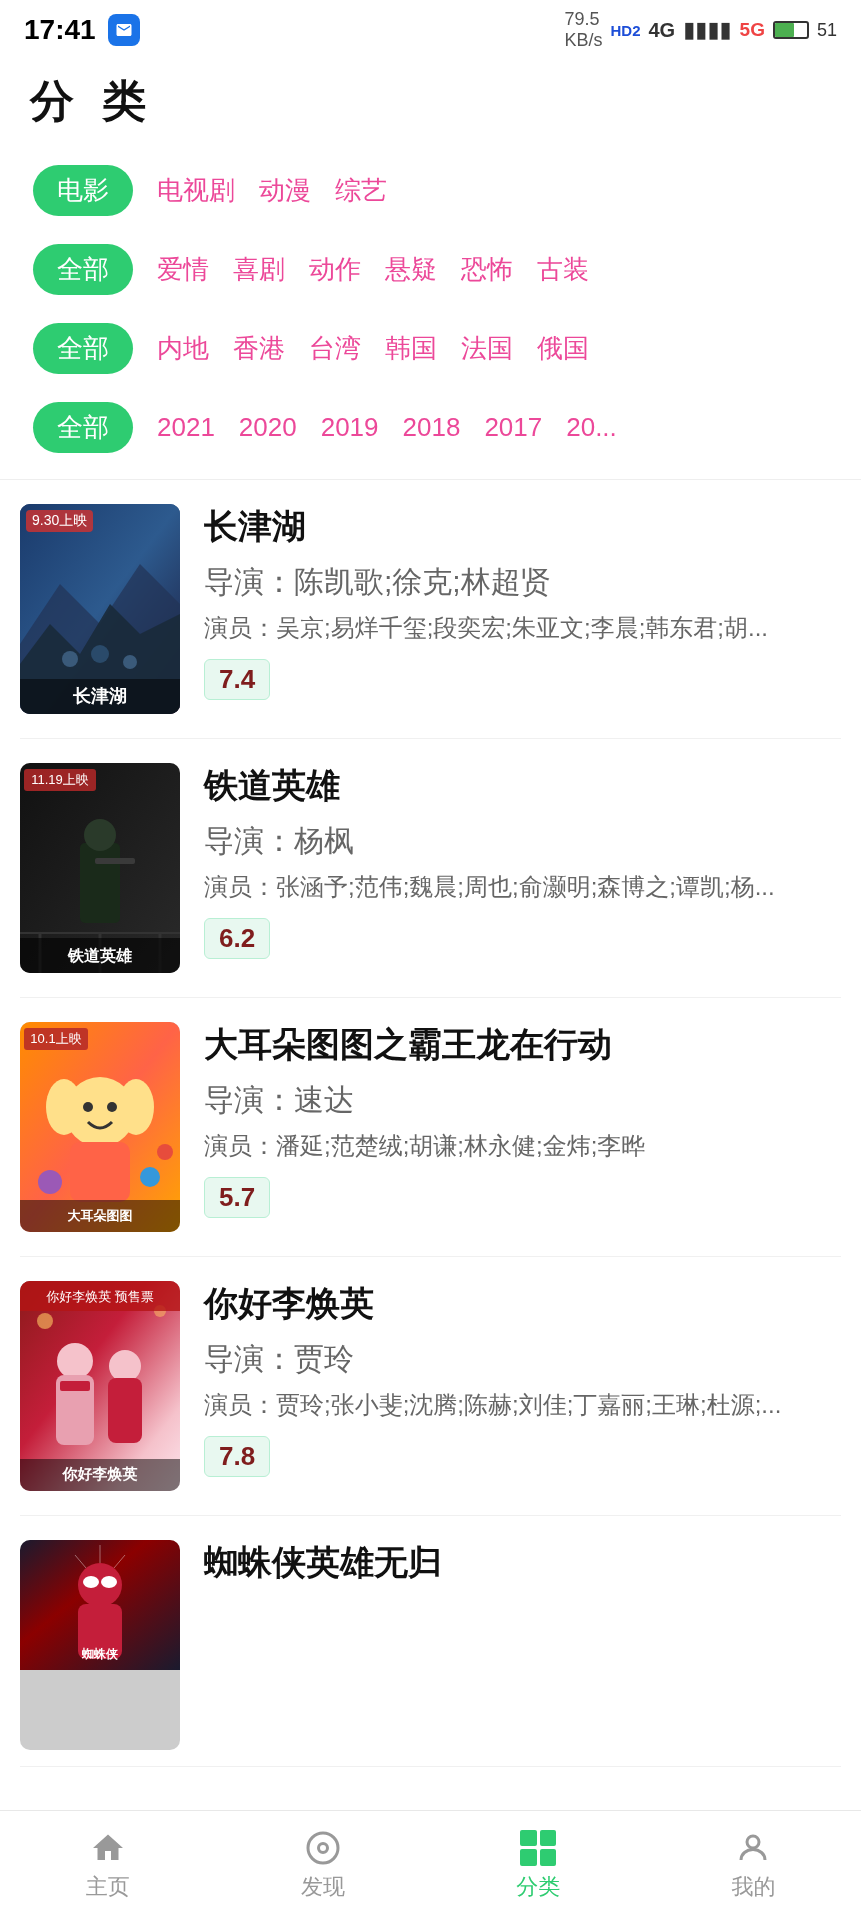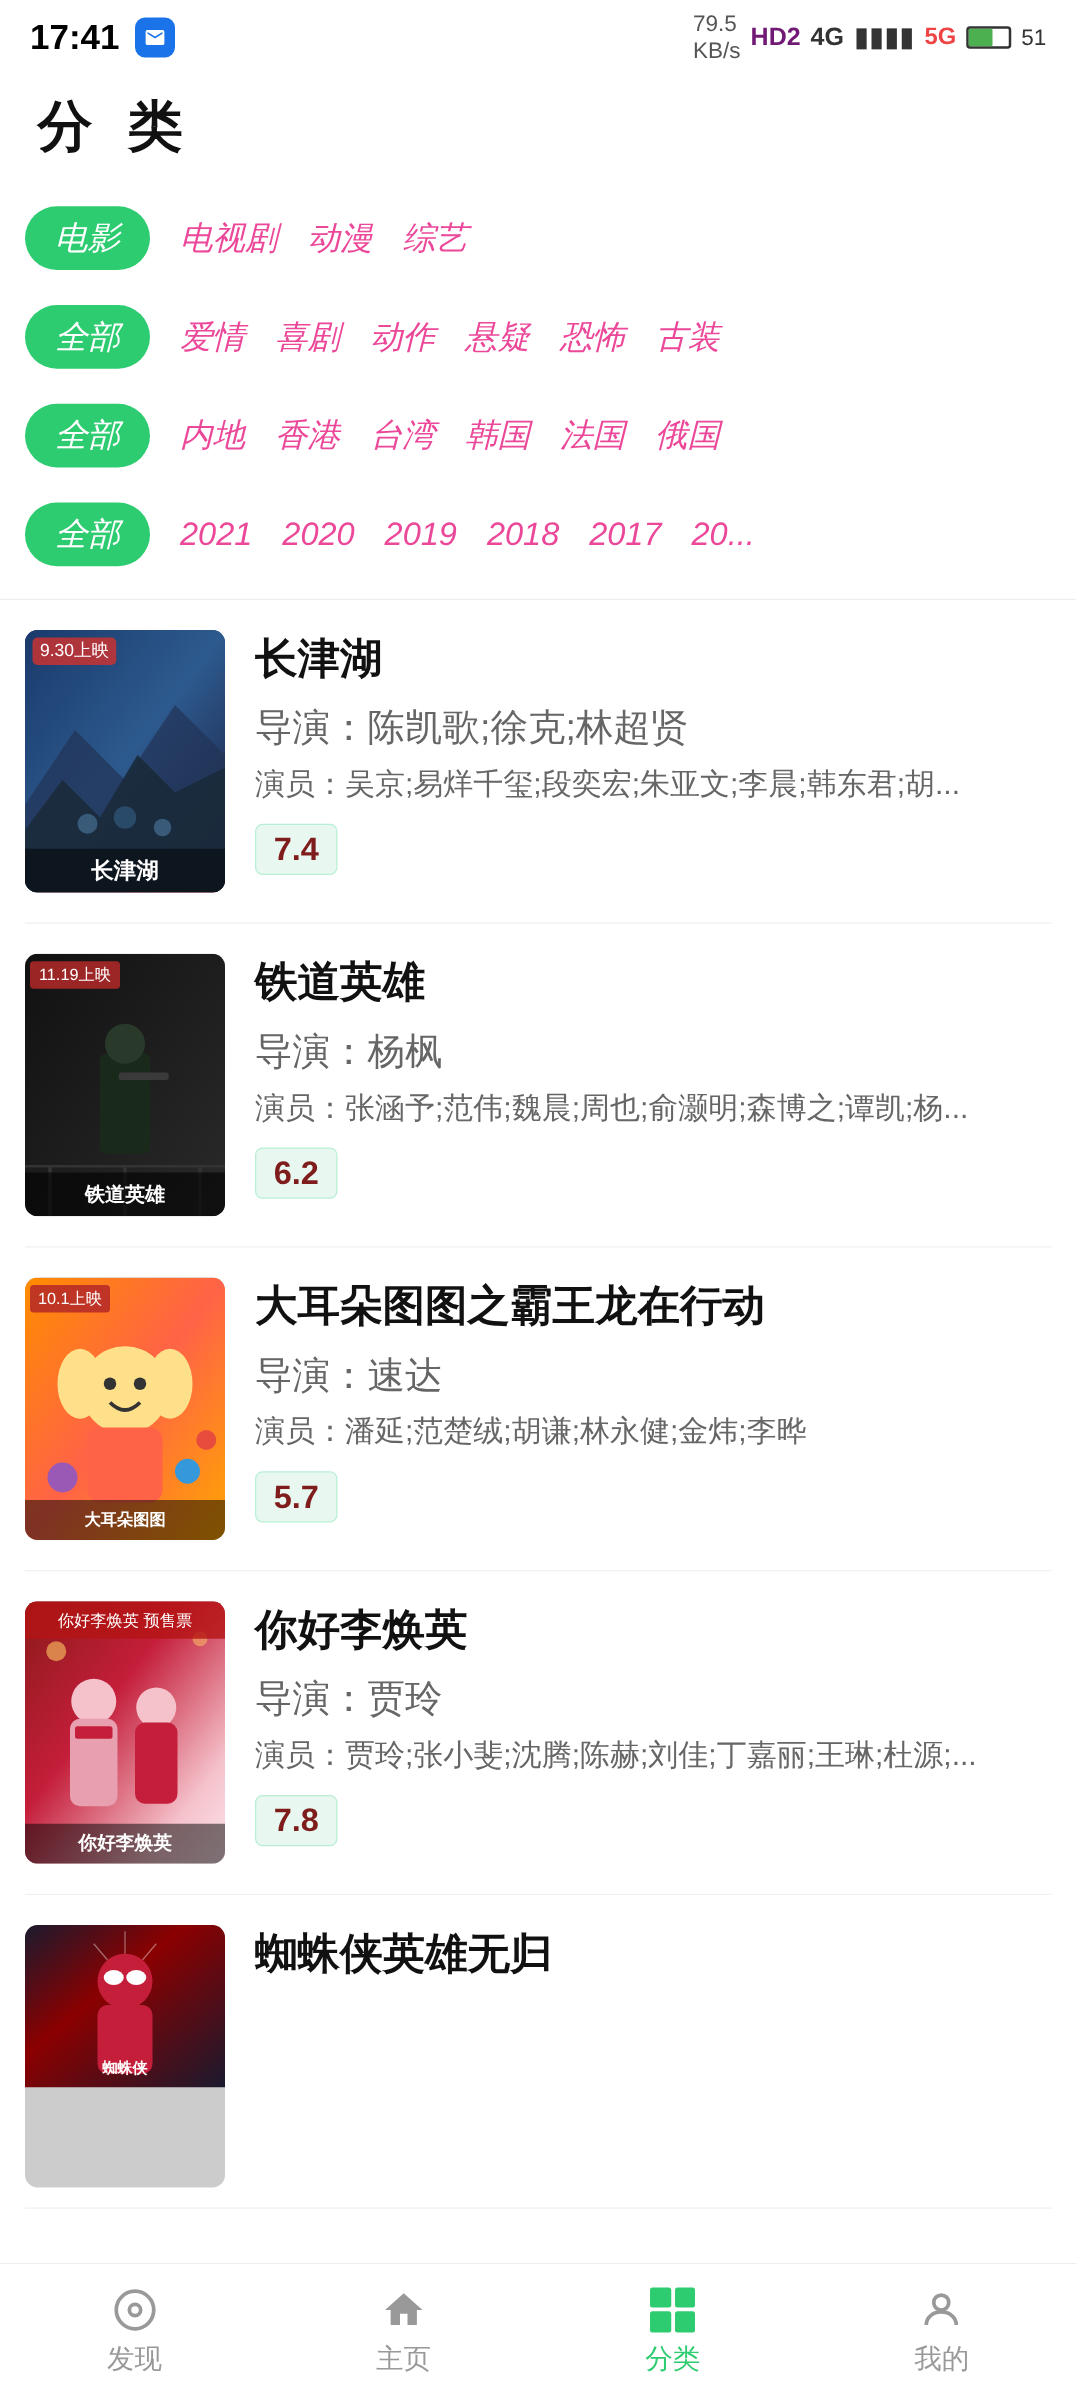--- a/index.html
+++ b/index.html
@@ -65,24 +65,23 @@
     .page-title {
       padding: 16px 30px 20px;
       font-size: 44px;
       font-weight: 700;
       color: #111;
       letter-spacing: 8px;
     }
 
     
     .filter-section {
-      padding: 0 20px;
+      padding: 0 33px;
       border-bottom: 1px solid #eee;
       padding-bottom: 12px;
-      font-style: italic;
     }
     .filter-row {
       display: flex;
       align-items: center;
       gap: 24px;
       padding: 14px 0;
     }
     .filter-chip {
       background: #2ecc71;
       color: #fff;
@@ -242,21 +241,21 @@
   <div style="display:flex;align-items:center;gap:12px;">
     <span class="status-time">17:41</span>
     <div class="status-app-icon">
       <svg width="18" height="18" viewBox="0 0 24 24" fill="white">
         <path d="M20 4H4c-1.1 0-2 .9-2 2v12c0 1.1.9 2 2 2h16c1.1 0 2-.9 2-2V6c0-1.1-.9-2-2-2zm0 4l-8 5-8-5V6l8 5 8-5v2z"></path>
       </svg>
     </div>
   </div>
   <div class="status-icons">
     <span style="font-size:18px;color:#555;">79.5<br>KB/s</span>
-    <span style="font-size:20px;font-weight:bold;color:#701a75;">HD2</span>
+    <span style="font-size:15px;font-weight:bold;color:#1d4ed8;">HD2</span>
     <span style="font-size:20px;font-weight:bold;color:#333;">4G</span>
     <span style="font-size:22px;">▮▮▮▮</span>
     <span style="font-size:19px;font-weight:bold;color:#ef4444;">5G</span>
     <div class="battery-body">
       <div class="battery-fill"></div>
     </div>
     <span style="font-size:18px;">51</span>
   </div>
 </div>
 
@@ -486,32 +485,32 @@
     <div class="movie-info">
       <div class="movie-title">蜘蛛侠英雄无归</div>
     </div>
   </div>
 
 </div>
 
 <div class="bottom-nav">
 
   <div class="nav-item">
+    <svg class="home-svg" viewBox="0 0 24 24" fill="#999">
+      <path d="M10 20v-6h4v6h5v-8h3L12 3 2 12h3v8z"></path>
+    </svg>
+    <span class="nav-label">主页</span>
+  </div>
+
+  <div class="nav-item">
     <svg class="discover-svg" viewBox="0 0 24 24" fill="none" stroke="#999" stroke-width="2">
       <circle cx="12" cy="12" r="10"></circle>
       <circle cx="12" cy="12" r="3"></circle>
     </svg>
     <span class="nav-label">发现</span>
-  </div>
-
-  <div class="nav-item">
-    <svg class="home-svg" viewBox="0 0 24 24" fill="#999">
-      <path d="M10 20v-6h4v6h5v-8h3L12 3 2 12h3v8z"></path>
-    </svg>
-    <span class="nav-label">主页</span>
   </div>
 
   <div class="nav-item">
     <div class="grid-icon">
       <div class="grid-cell"></div>
       <div class="grid-cell"></div>
       <div class="grid-cell"></div>
       <div class="grid-cell"></div>
     </div>
     <span class="nav-label active">分类</span>

